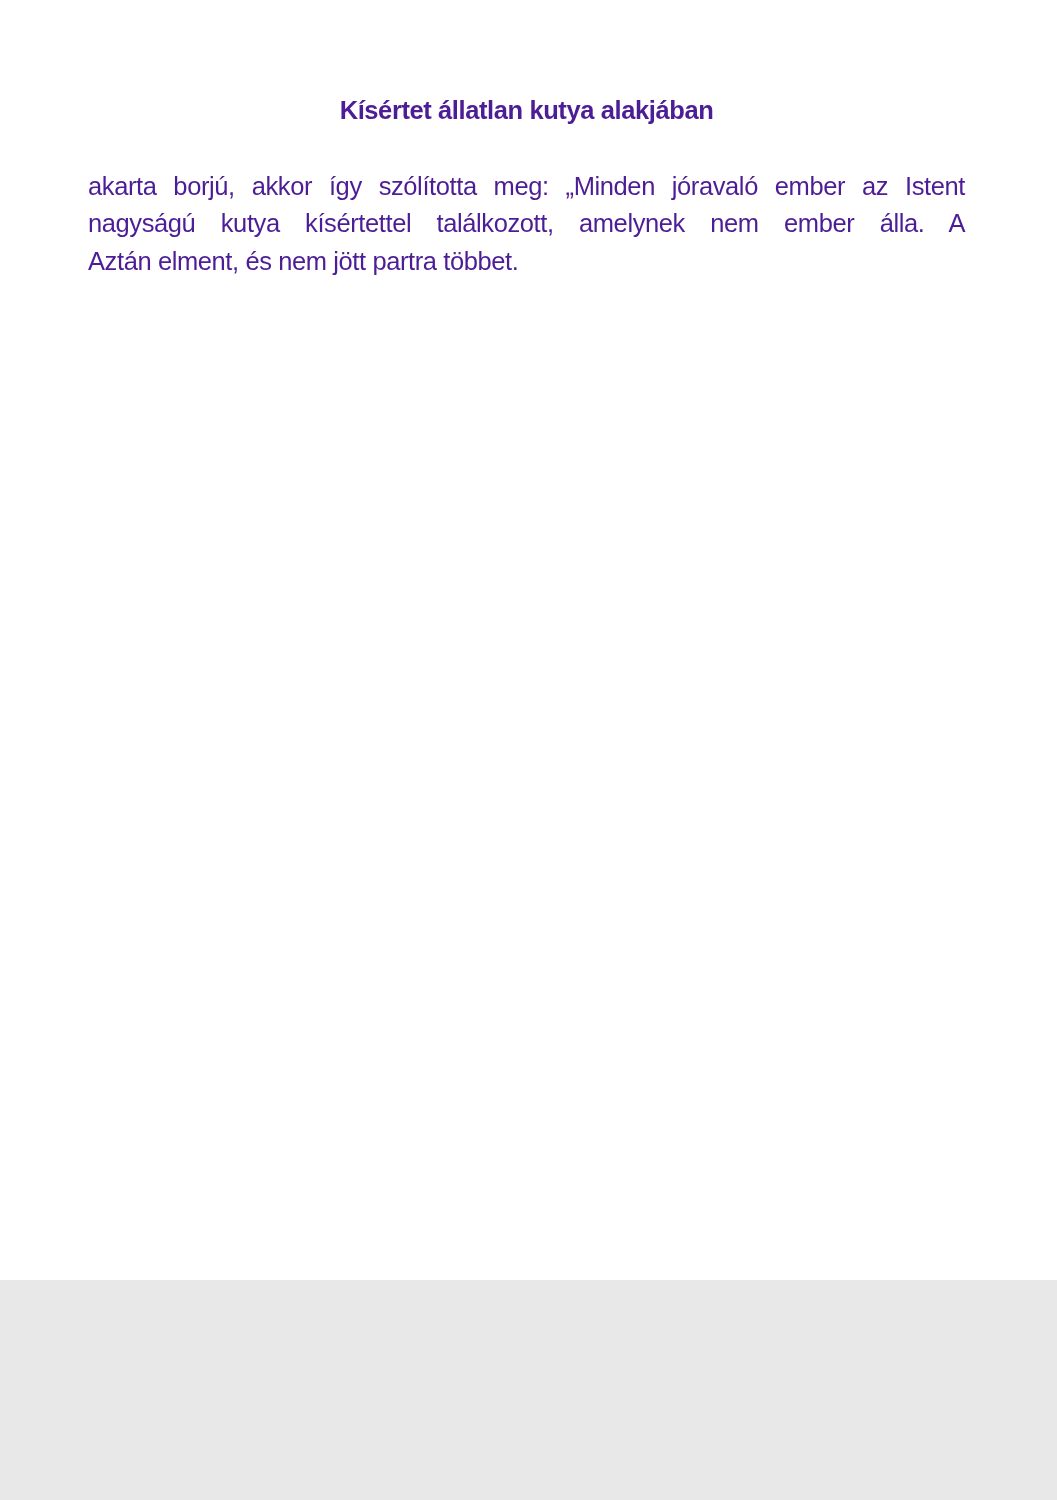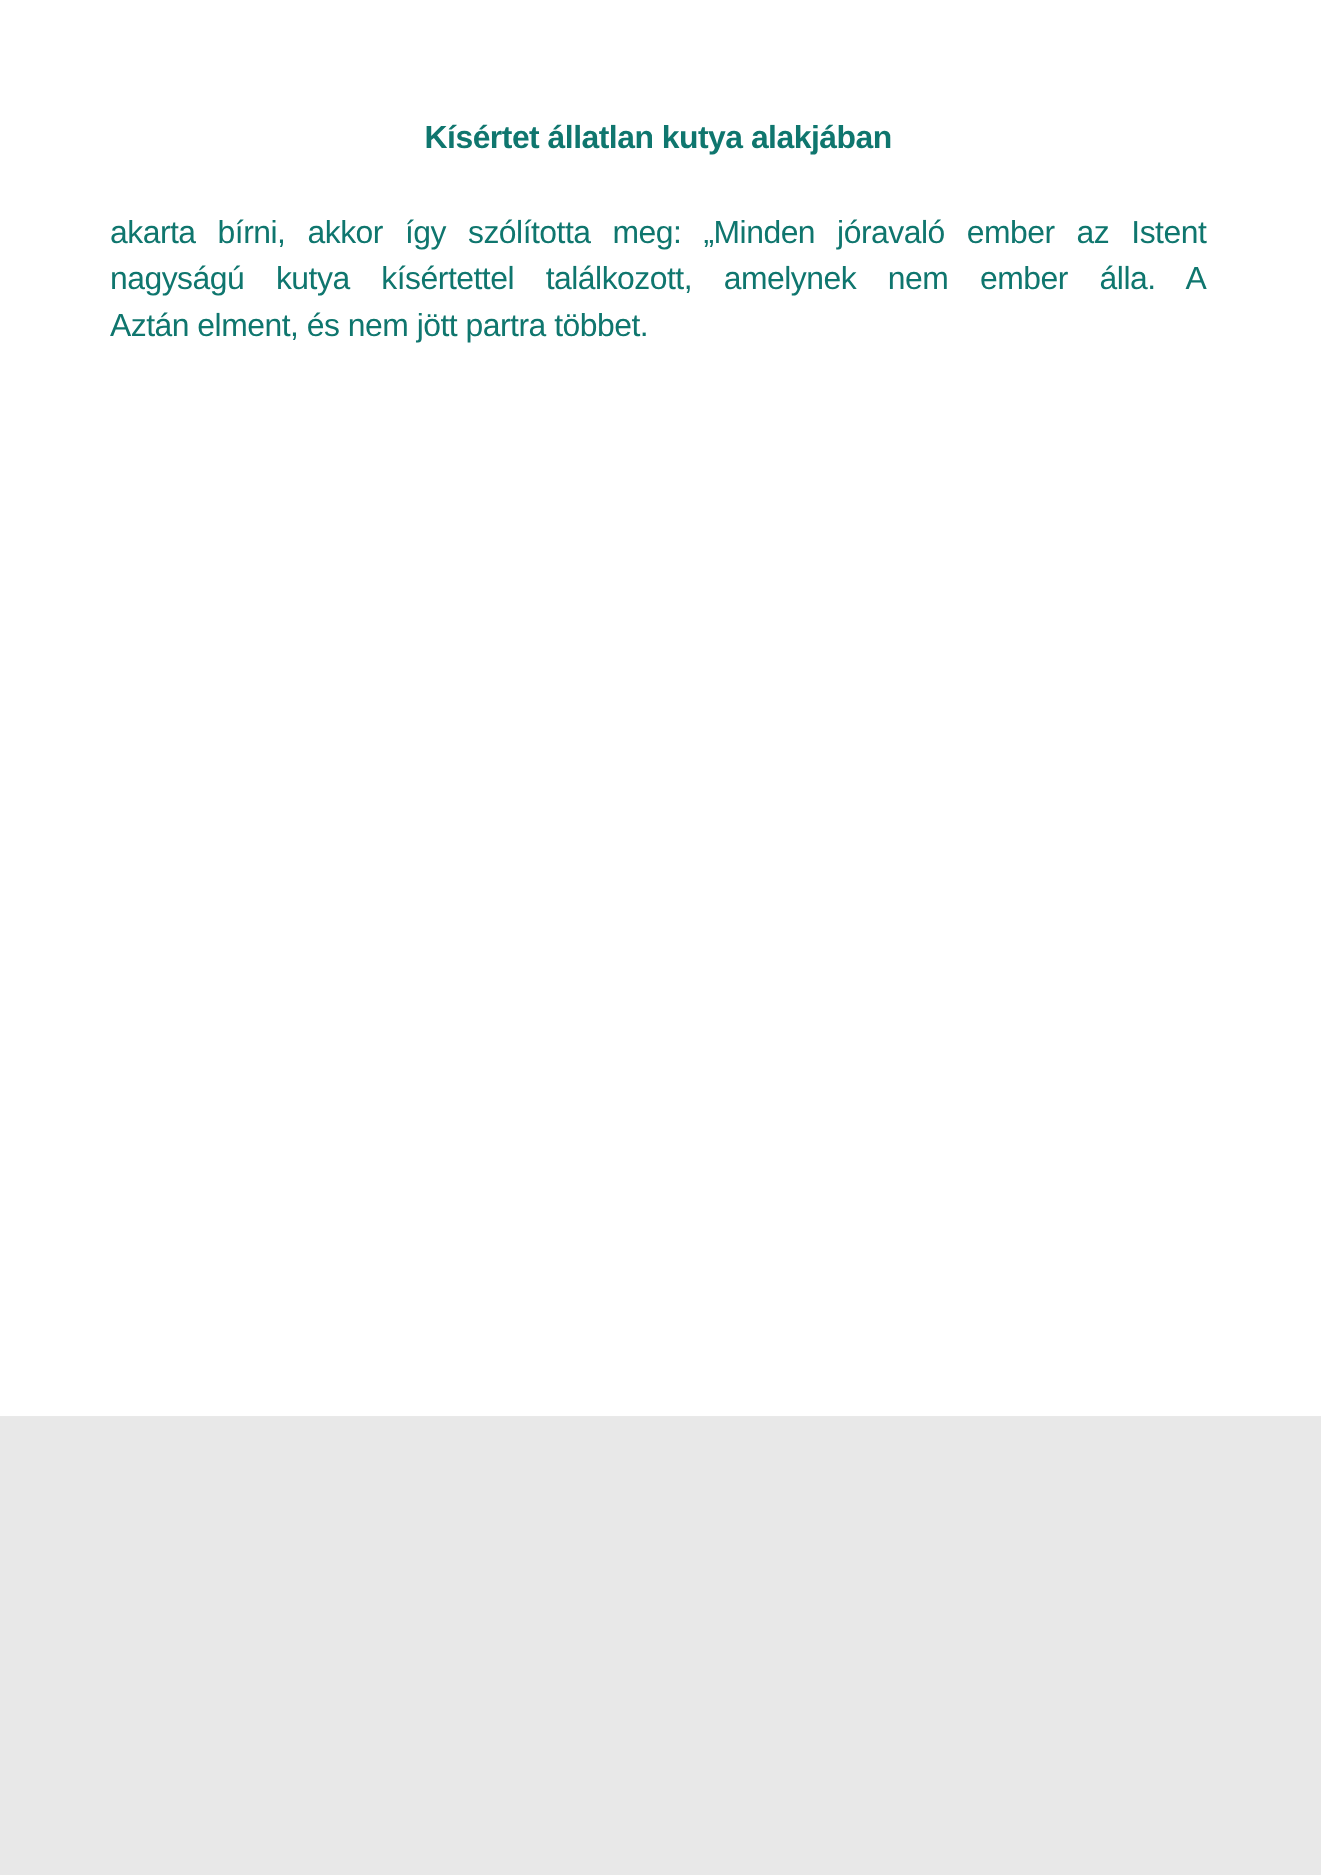--- a/index.html
+++ b/index.html
@@ -3,27 +3,27 @@
 <meta charset="utf-8">
 <style>
   html, body {
     margin: 0;
     padding: 0;
     background: #e8e8e8;
   }
   .page {
     position: relative;
     width: 1057px;
-    height: 1133px;
+    height: 1280px;
     margin: 0 auto;
     background: #ffffff;
     box-sizing: border-box;
     padding: 92px 92px 0 88px;
     font-family: "Liberation Sans", sans-serif;
-    color: #0f766e;
+    color: #4c1d95;
     letter-spacing: -0.4px;
   }
   .doc-title {
     text-align: center;
     font-size: 25.5px;
     font-weight: bold;
     line-height: 37.5px;
     margin: 0;
   }
   .doc-paragraph {
@@ -40,17 +40,17 @@
     text-align-last: left;
   }
 </style>
 </head>
 <body>
 
 <div class="page">
   <h1 class="doc-title">Kísértet állatlan kutya alakjában</h1>
 
   <div class="doc-paragraph">
-    <div class="text-line">akarta bírni, akkor így szólította meg: „Minden jóravaló ember az Istent</div>
+    <div class="text-line">akarta borjú, akkor így szólította meg: „Minden jóravaló ember az Istent</div>
     <div class="text-line">nagyságú kutya kísértettel találkozott, amelynek nem ember álla. A</div>
     <div class="text-line last">Aztán elment, és nem jött partra többet.</div>
   </div>
 </div>
 
 </body></html>

